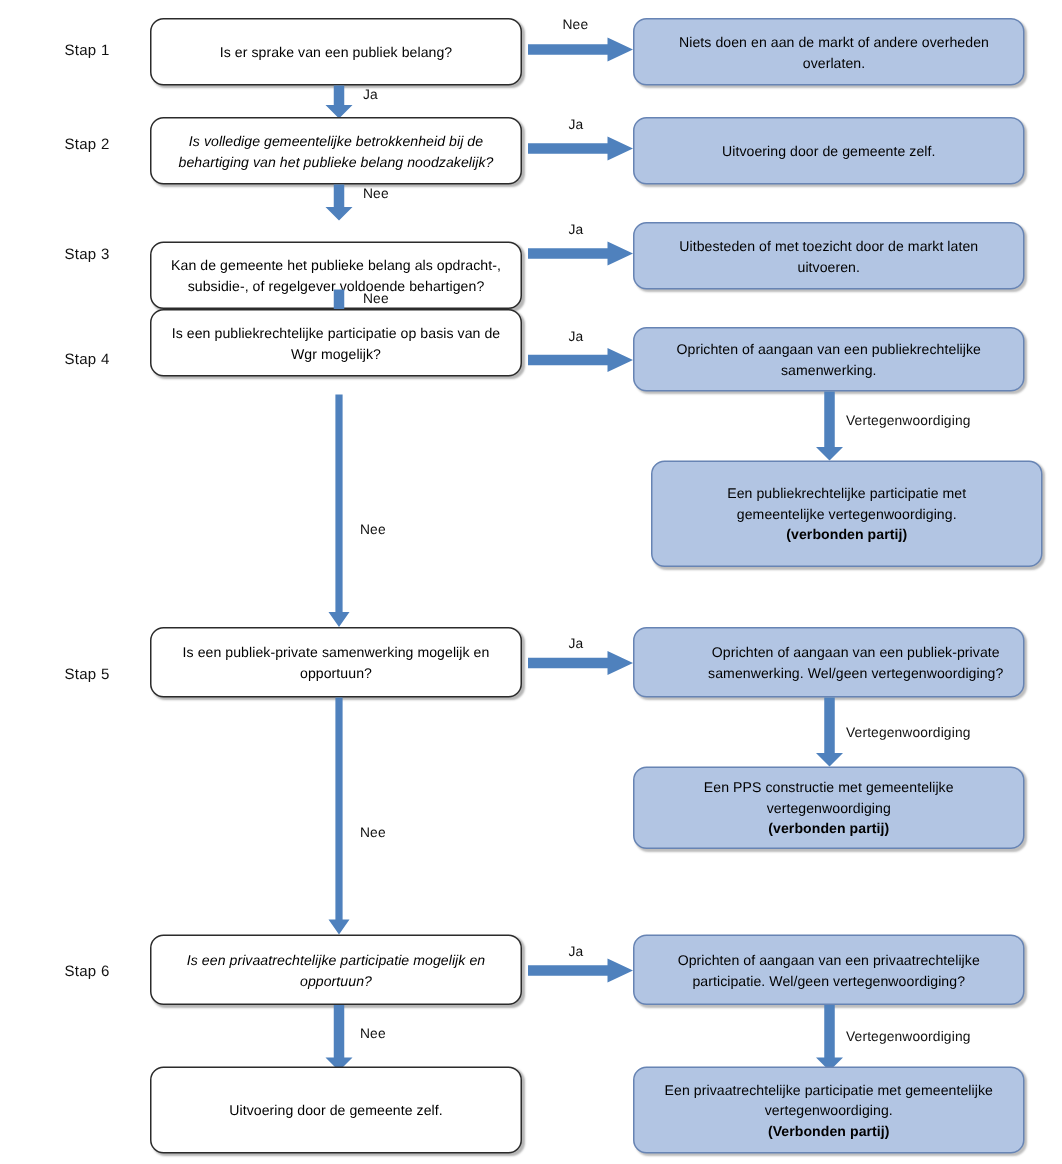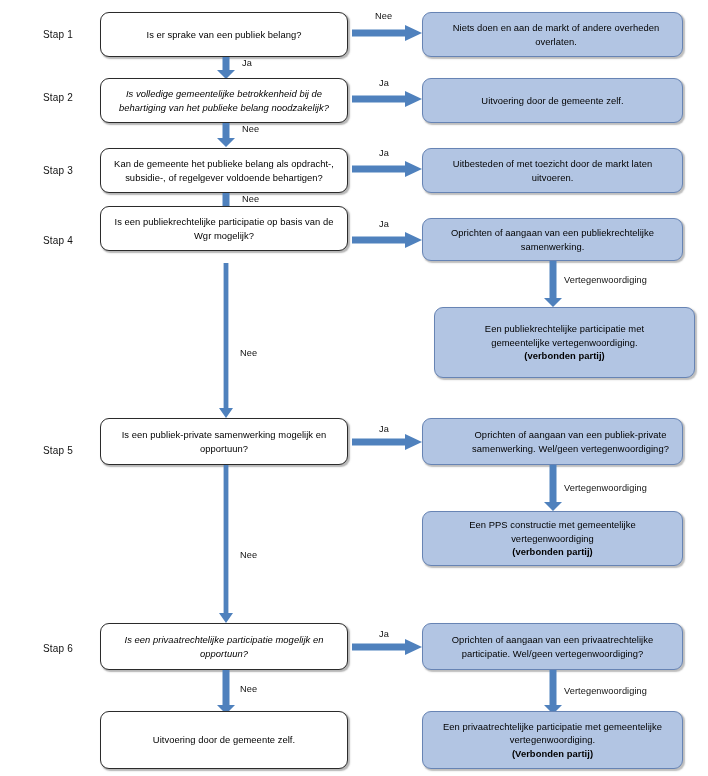--- a/index.html
+++ b/index.html
@@ -122,21 +122,21 @@
     <span class="txt">Uitvoering door de gemeente zelf.</span>
   </div>
 
   <div class="arrow" style="left:217px; top:123px;">
     <svg width="18" height="24" viewBox="0 0 18 24">
       <path d="M5.5,0 L12.5,0 L12.5,15 L18,15 L9,24 L0,15 L5.5,15 Z" fill="#4f81bd"></path>
     </svg>
   </div>
   <div class="edge-label" style="left:242px; top:124px;">Nee</div>
 
-  <div class="node white" style="left:100px; top:148px; width:248px; height:45px;">
+  <div class="node white" style="left:100px; top:161px; width:248px; height:45px;">
     <span class="txt">Kan de gemeente het publieke belang als opdracht-, subsidie-, of regelgever voldoende behartigen?</span>
   </div>
 
   <div class="arrow" style="left:352px; top:161px;">
     <svg width="70" height="16" viewBox="0 0 70 16">
       <path d="M0,4.5 L53,4.5 L53,0 L70,8 L53,16 L53,11.5 L0,11.5 Z" fill="#4f81bd"></path>
     </svg>
   </div>
   <div class="edge-label" style="left:379px; top:148px;">Ja</div>
 

